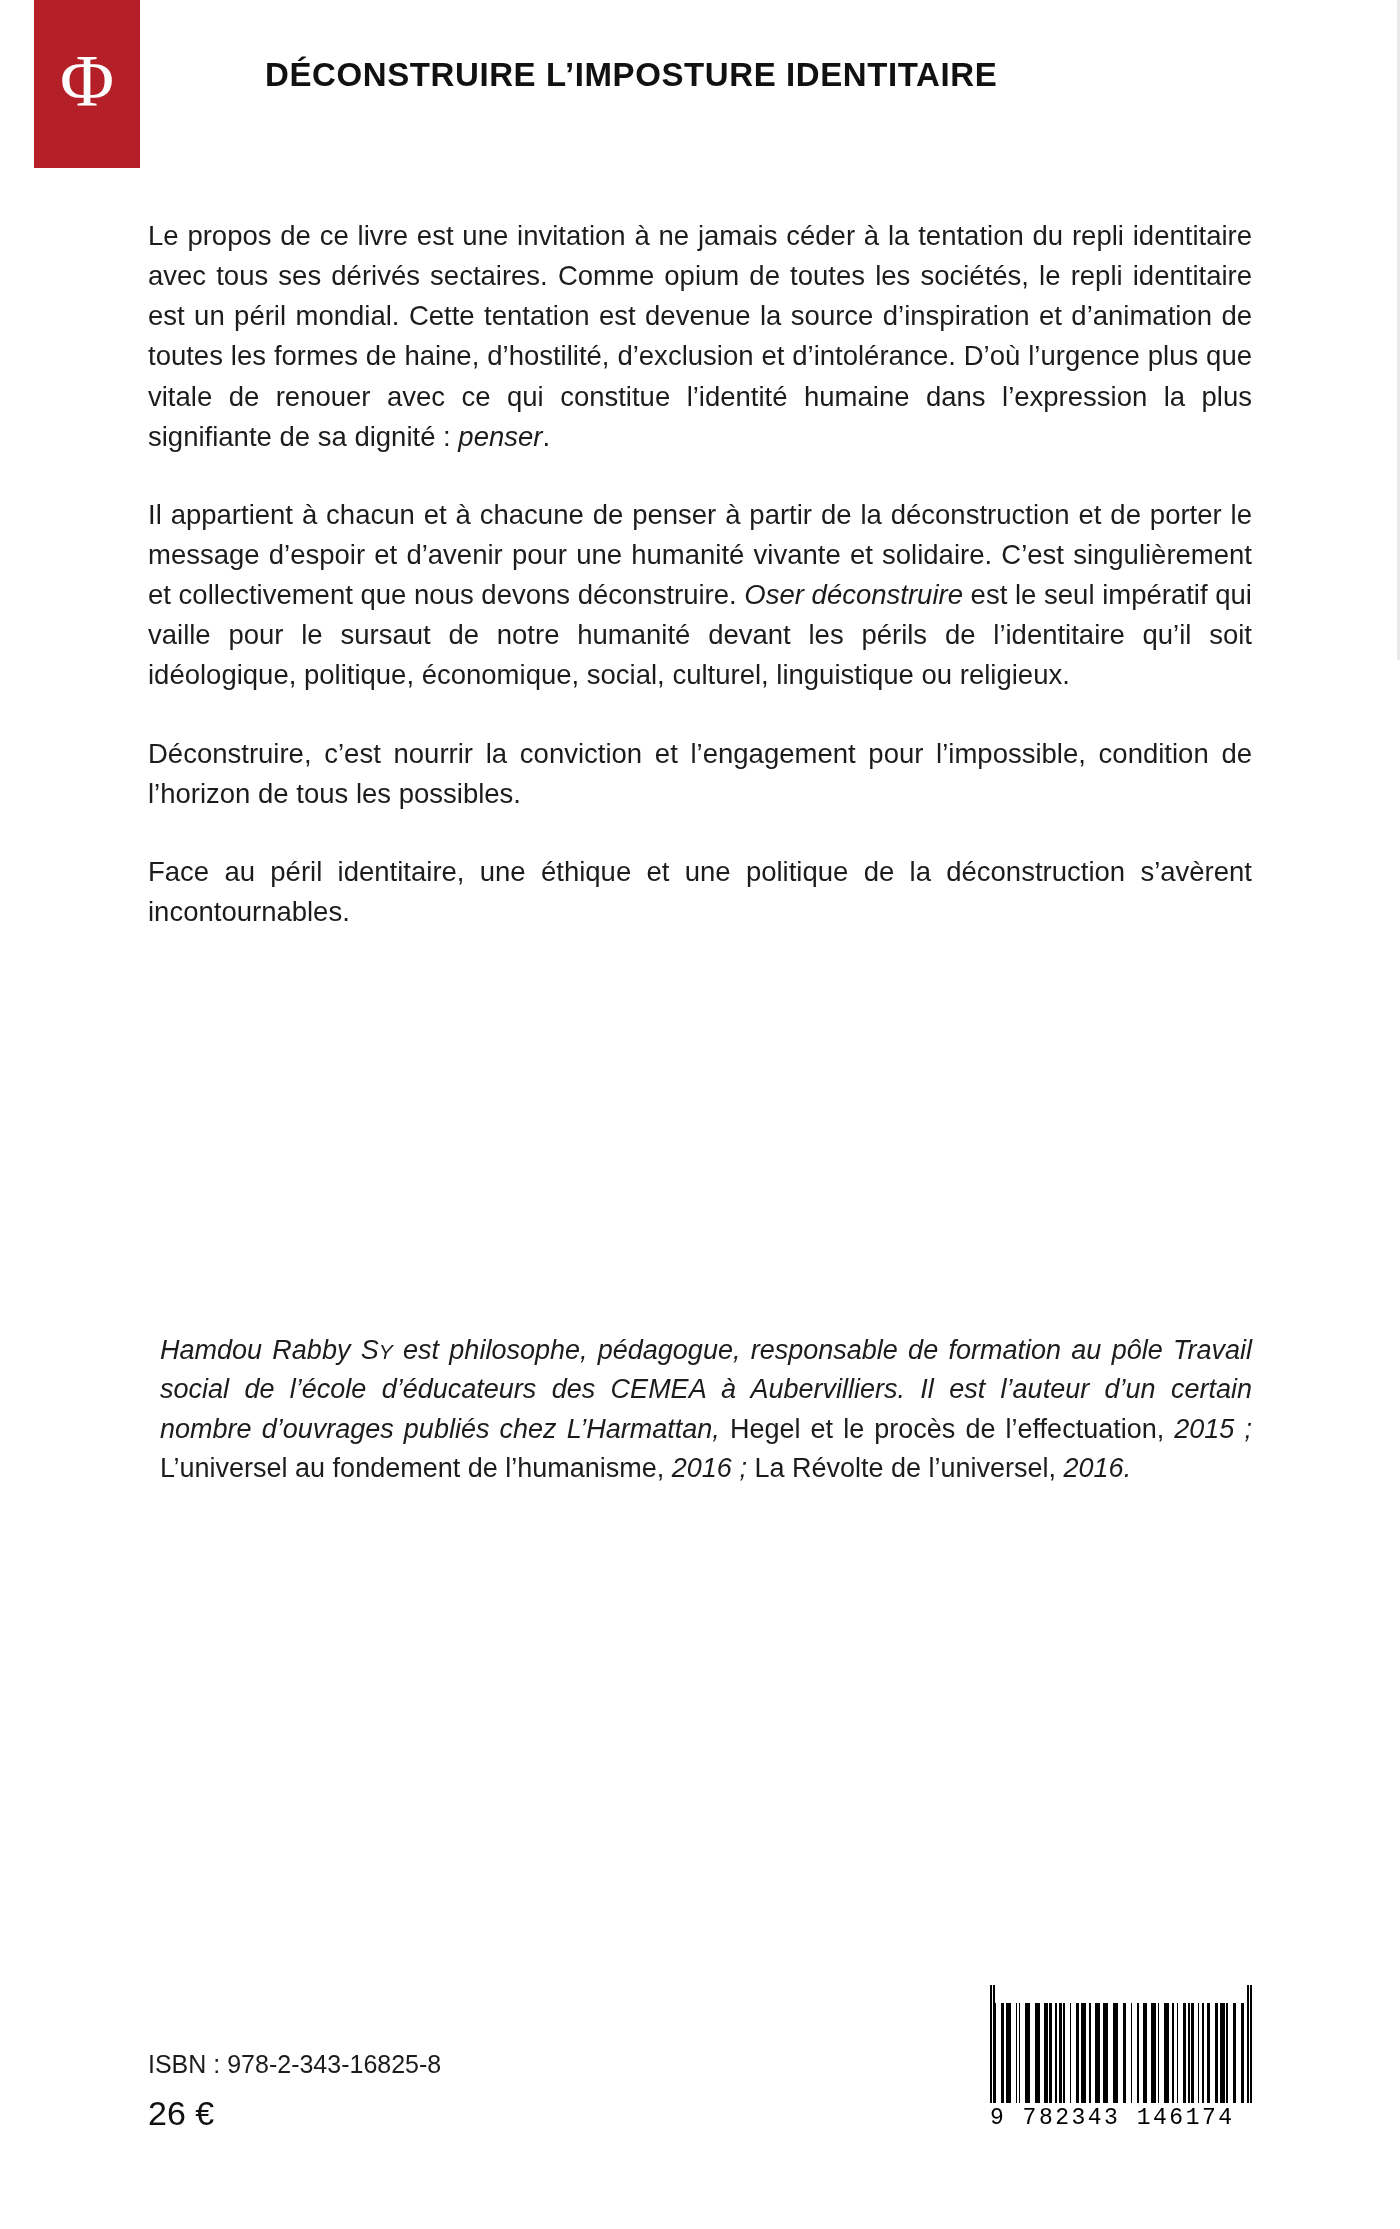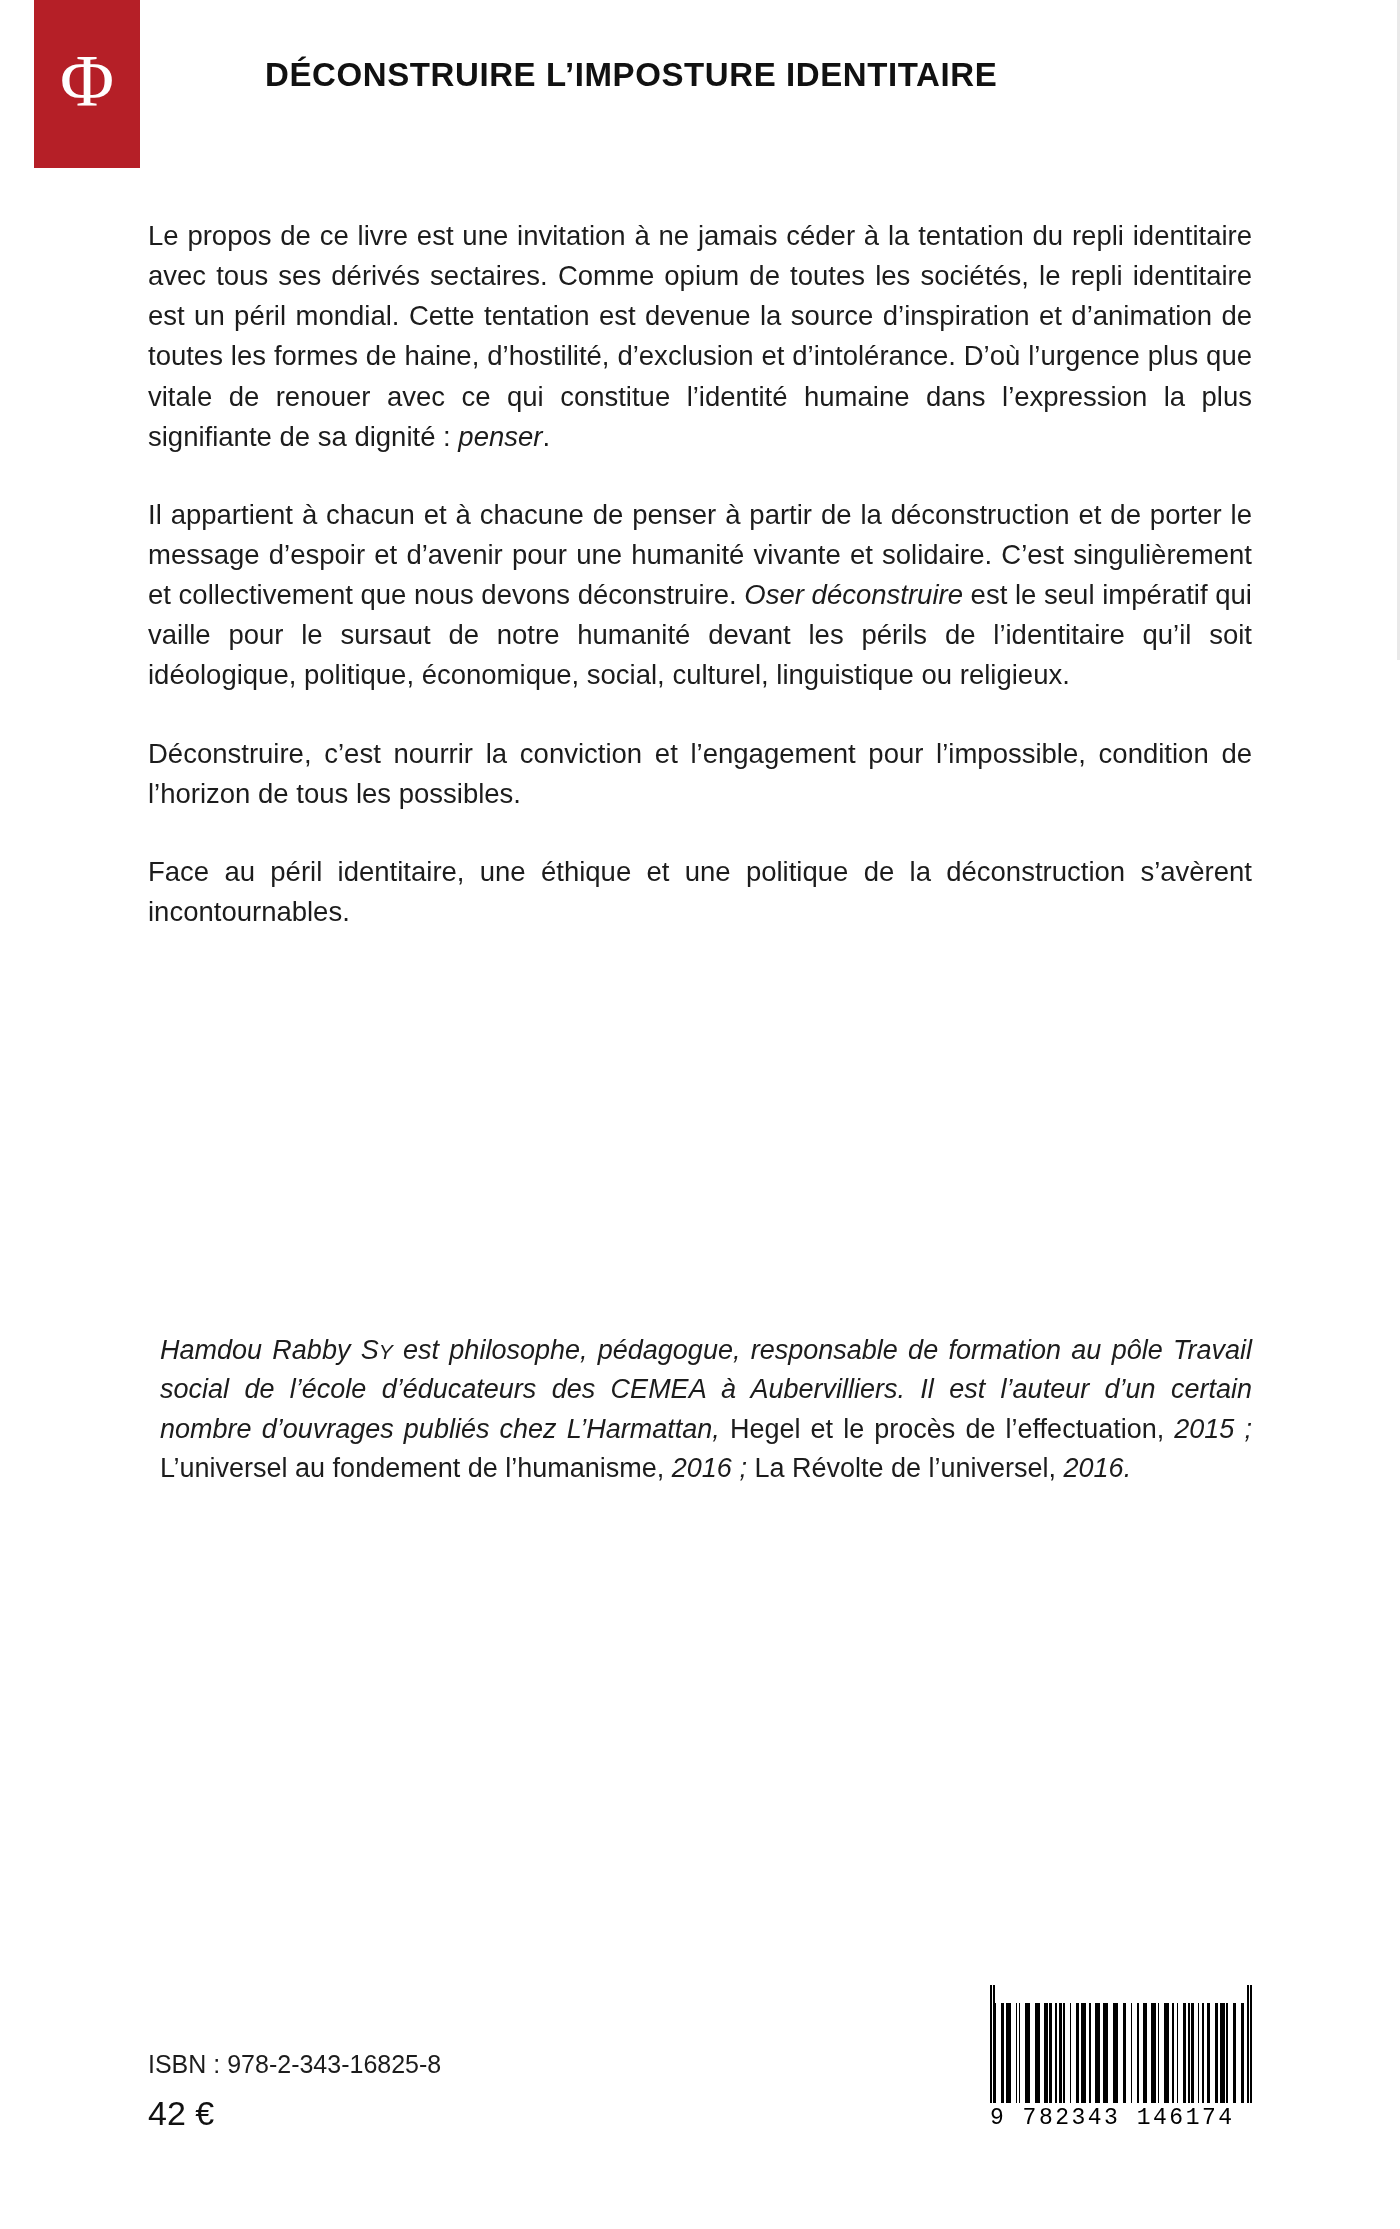--- a/index.html
+++ b/index.html
@@ -176,21 +176,21 @@
   <p class="para">Face au péril identitaire, une éthique et une politique de la déconstruction s’avèrent incontournables.</p>
 </div>
 
 <div class="bio-block">
   <p class="bio"><span class="name"><span>Hamdou Rabby S</span><span class="small">Y</span></span><span> est philosophe, pédagogue, responsable de formation au pôle Travail social de l’école d’éducateurs des CEMEA à Aubervilliers. Il est l’auteur d’un certain nombre d’ouvrages publiés chez L’Harmattan,</span><span class="roman"> Hegel et le procès de l’effectuation,</span><span> 2015 ;</span><span class="roman"> L’universel au fondement de l’humanisme,</span><span> 2016 ;</span><span class="roman"> La Révolte de l’universel,</span><span> 2016.</span></p>
 </div>
 
 <div class="footer">
   <div class="footer-left">
     <div class="footer-text">ISBN : 978-2-343-16825-8</div>
-    <div class="price">42 €</div>
+    <div class="price">26 €</div>
   </div>
 
   <div class="barcode-wrap">
     <div class="barcode">
         <span class="tall" style="width: 1.6px;"></span>
         <span style="width: 1.6px; background: transparent; height: 118px;"></span>
         <span class="tall" style="width: 1.6px;"></span>
         <span class="short" style="width: 1.6px;"></span>
         <span style="width: 4.8px; background: transparent; height: 118px;"></span>
         <span class="short" style="width: 3.2px;"></span>

